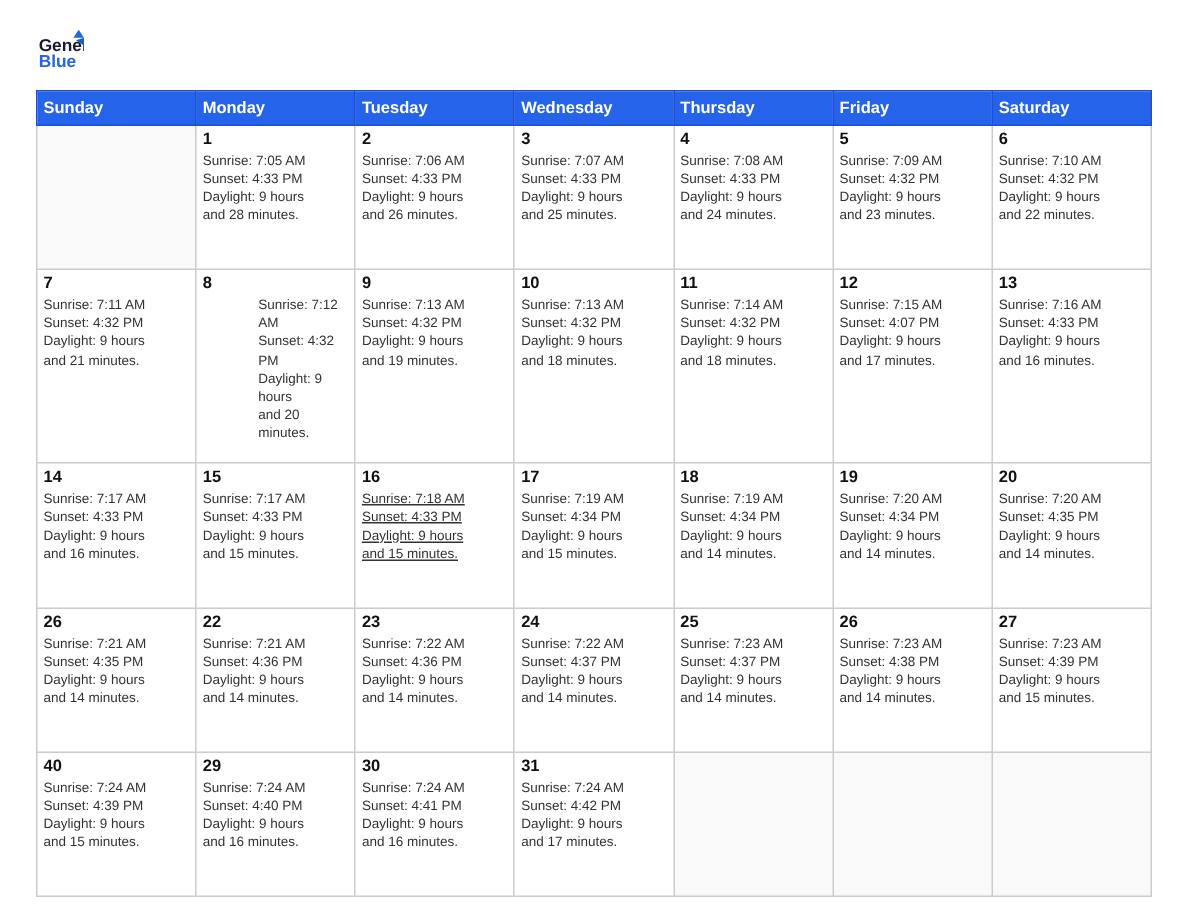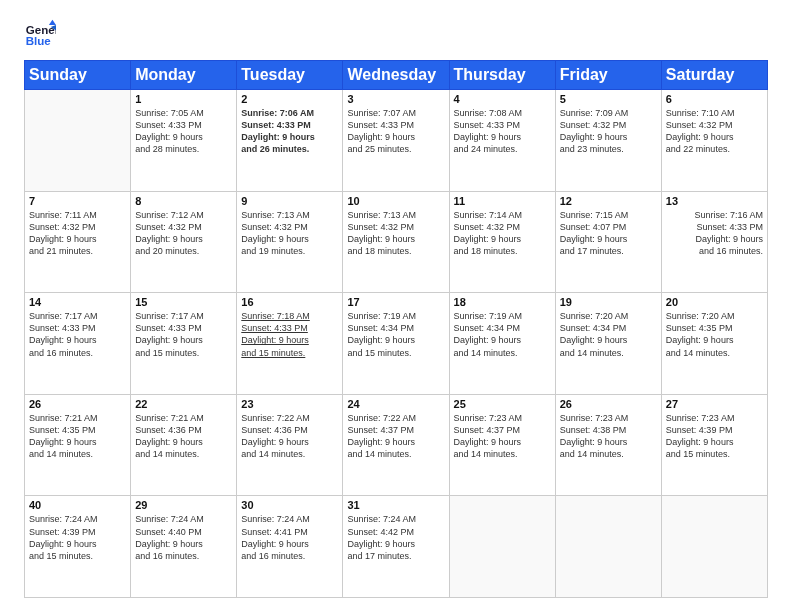--- a/index.html
+++ b/index.html
@@ -49,21 +49,21 @@
     .calendar {
       flex: 1;
       border: 1px solid #ccc;
       border-collapse: collapse;
       width: 100%;
       table-layout: fixed;
     }
     .calendar th {
       background-color: #2563eb;
       color: #fff;
-      font-size: 16px;
+      font-size: 11px;
       font-weight: bold;
       padding: 5px 4px;
       text-align: left;
       border: 1px solid #1d4ed8;
     }
     .calendar td {
       border: 1px solid #ccc;
       vertical-align: top;
       padding: 3px 4px;
       font-size: 9.5px;
@@ -122,21 +122,21 @@
           <td class="empty-cell"></td>
           <td>
             <div class="day-number">1</div>
             <div class="day-info" style="white-space: pre-line;">Sunrise: 7:05 AM
 Sunset: 4:33 PM
 Daylight: 9 hours
 and 28 minutes.</div>
           </td>
           <td>
             <div class="day-number">2</div>
-            <div class="day-info" style="white-space: pre-line; font-weight: bold;">Sunrise: 7:06 AM
+            <div class="day-info" style="white-space: pre-line;">Sunrise: 7:06 AM
 Sunset: 4:33 PM
 Daylight: 9 hours
 and 26 minutes.</div>
           </td>
           <td>
             <div class="day-number">3</div>
             <div class="day-info" style="white-space: pre-line;">Sunrise: 7:07 AM
 Sunset: 4:33 PM
 Daylight: 9 hours
 and 25 minutes.</div>
@@ -166,21 +166,21 @@
         <tr>
           <td>
             <div class="day-number">7</div>
             <div class="day-info" style="white-space: pre-line;">Sunrise: 7:11 AM
 Sunset: 4:32 PM
 Daylight: 9 hours
 and 21 minutes.</div>
           </td>
           <td>
             <div class="day-number">8</div>
-            <div class="day-info" style="white-space: pre-line;">Sunrise: 7:12 AM
+            <div class="day-info" style="white-space: pre-line; margin-left: 37px;">Sunrise: 7:12 AM
 Sunset: 4:32 PM
 Daylight: 9 hours
 and 20 minutes.</div>
           </td>
           <td>
             <div class="day-number">9</div>
             <div class="day-info" style="white-space: pre-line;">Sunrise: 7:13 AM
 Sunset: 4:32 PM
 Daylight: 9 hours
 and 19 minutes.</div>
@@ -201,21 +201,21 @@
           </td>
           <td>
             <div class="day-number">12</div>
             <div class="day-info" style="white-space: pre-line;">Sunrise: 7:15 AM
 Sunset: 4:07 PM
 Daylight: 9 hours
 and 17 minutes.</div>
           </td>
           <td>
             <div class="day-number">13</div>
-            <div class="day-info" style="white-space: pre-line; text-align: right;">Sunrise: 7:16 AM
+            <div class="day-info" style="white-space: pre-line;">Sunrise: 7:16 AM
 Sunset: 4:33 PM
 Daylight: 9 hours
 and 16 minutes.</div>
           </td>
         </tr>
         <tr>
           <td>
             <div class="day-number">14</div>
             <div class="day-info" style="white-space: pre-line;">Sunrise: 7:17 AM
 Sunset: 4:33 PM

